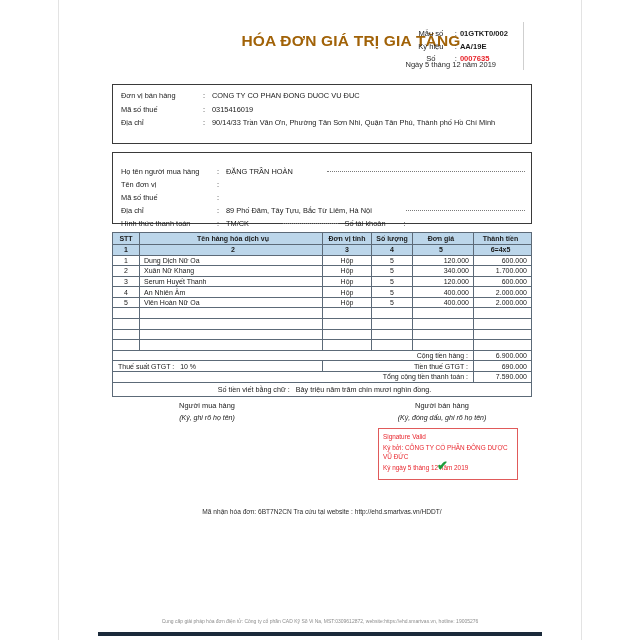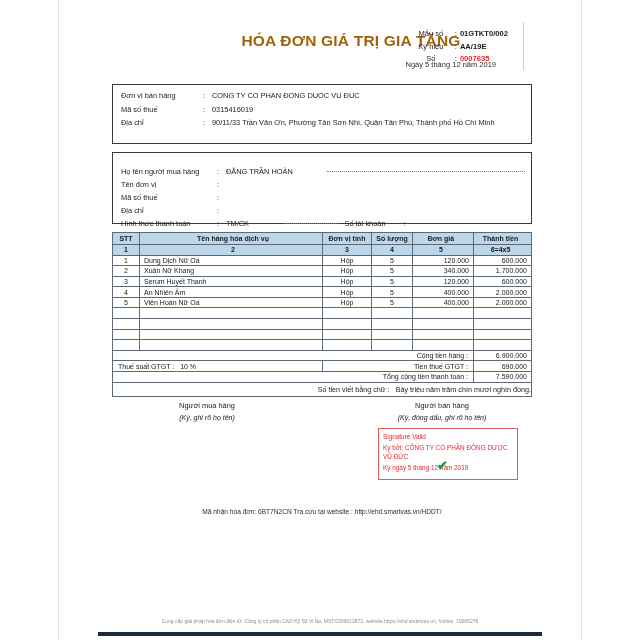--- a/index.html
+++ b/index.html
@@ -170,21 +170,21 @@
     text-align: right;
     padding-right: 4px !important;
     height: 12px;
   }
   .vat-rate {
     text-align: left;
     padding-left: 5px !important;
     font-size: 7px;
   }
   .words-row td {
-    text-align: right;
+    text-align: center;
     padding-left: 5px !important;
     height: 13px;
     font-size: 7.2px;
   }
   .words-row .w-lbl { }
   .words-val { font-weight: normal; }
 
   
   .sig {
     position: absolute;
@@ -277,21 +277,21 @@
       <span class="val">CONG TY CO PHAN ĐONG DUOC VU ĐUC</span>
     </div>
     <div class="frow">
       <span class="lbl">Mã số thuế</span>
       <span class="colon">:</span>
       <span class="val">0315416019</span>
     </div>
     <div class="frow">
       <span class="lbl">Địa chỉ</span>
       <span class="colon">:</span>
-      <span class="val">90/11/33 Trần Văn Ơn, Phường Tân Sơn Nhì, Quận Tân Phú, Thành phố Hồ Chí Minh</span>
+      <span class="val">90/14/33 Trần Văn Ơn, Phường Tân Sơn Nhì, Quận Tân Phú, Thành phố Hồ Chí Minh</span>
     </div>
   </div>
 
   <div class="box buyer-box">
     <div class="frow">
       <span class="lbl">Họ tên người mua hàng</span>
       <span class="colon">:</span>
       <span class="val-with-line">
         <span class="txt strong">ĐẶNG TRẦN HOÀN</span>
         <span class="dotline"></span>
@@ -309,20 +309,24 @@
       <span class="lbl">Mã số thuế</span>
       <span class="colon">:</span>
       <span class="val-with-line">
         <span class="txt"></span>
 
       </span>
     </div>
     <div class="frow">
       <span class="lbl">Địa chỉ</span>
       <span class="colon">:</span>
+      <span class="val-with-line">
+        <span class="txt">89 Phố Đăm, Tây Tựu, Bắc Từ Liêm, Hà Nội</span>
+        <span class="dotline"></span>
+      </span>
     </div>
     <div class="frow">
       <span class="lbl">Hình thức thanh toán</span>
       <span class="colon">:</span>
       <span class="val-with-line">
         <span class="txt">TM/CK</span>
         <span class="dotline"></span>
       </span>
       <span class="acct-lbl">Số tài khoản</span>
       <span class="colon">:</span>

